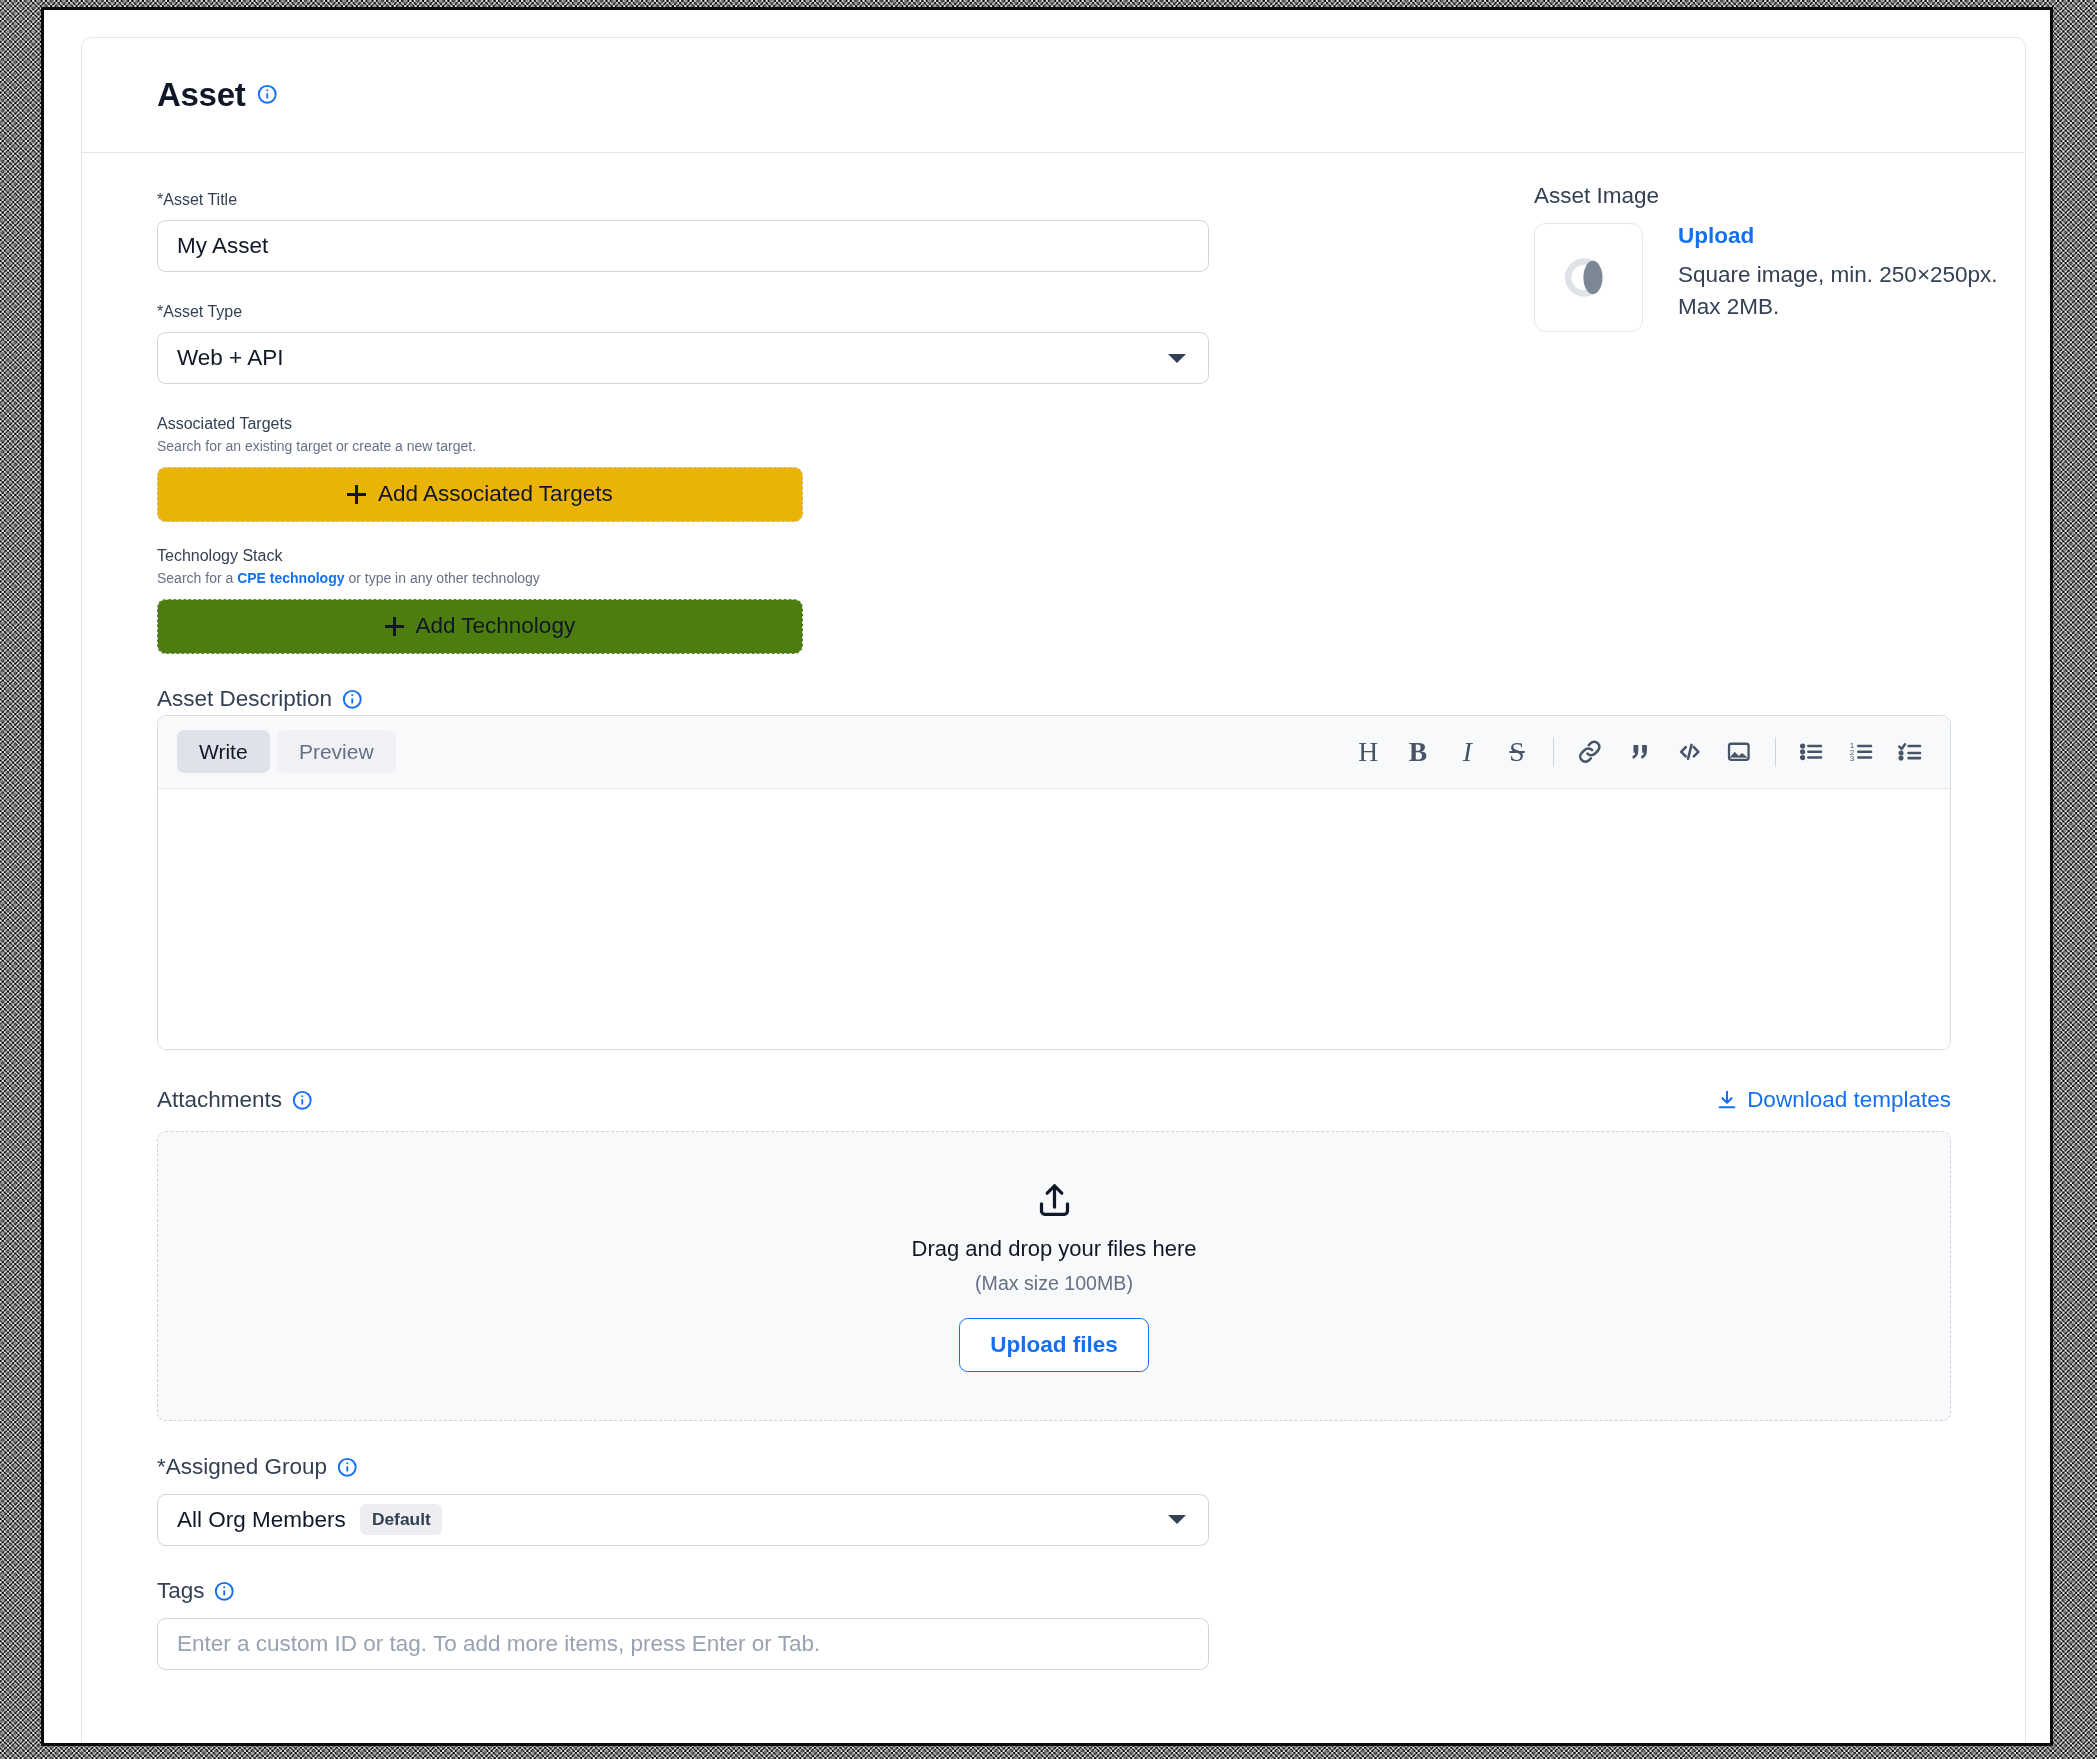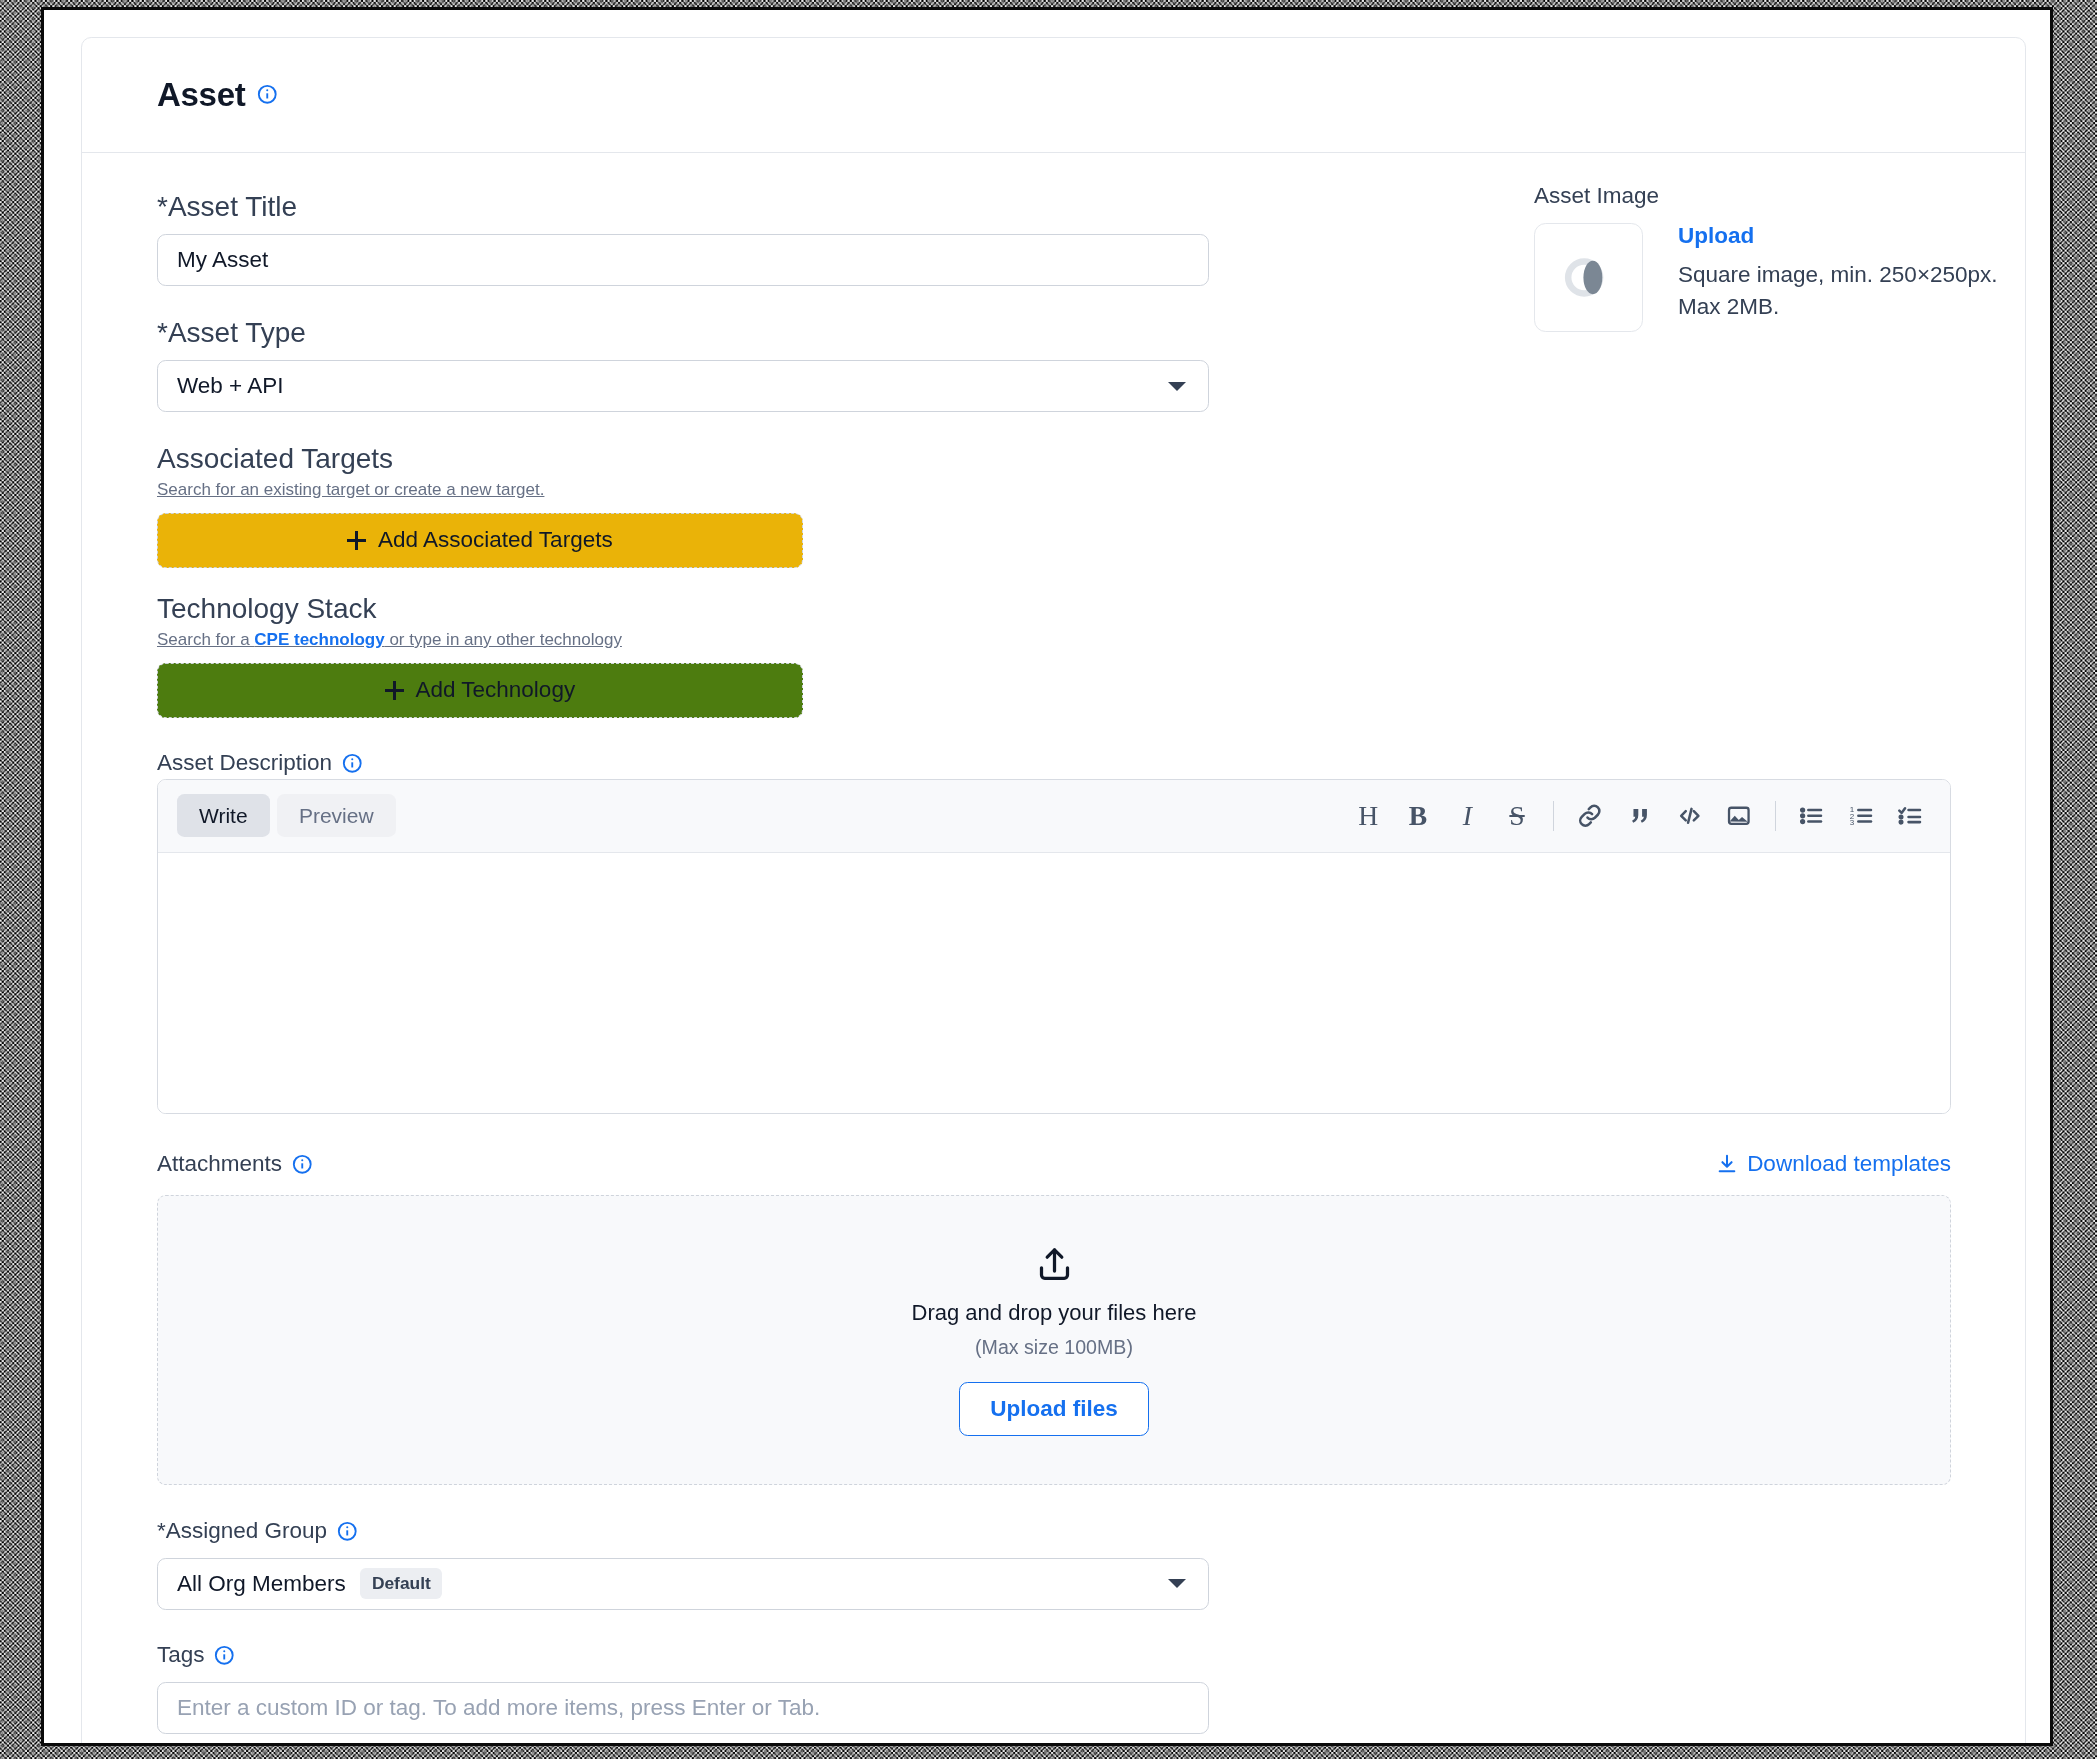--- a/index.html
+++ b/index.html
@@ -88,27 +88,26 @@
   .left-col { width: 1052px; }
 
   .label {
     font-size: 22.5px;
     color: #344054;
     line-height: 1.35;
     display: flex;
     align-items: center;
     gap: 8.7px;
   }
-  .label-plain { font-size: 28px; color: #344054; }
+  .label-plain { font-size: 16px; color: #344054; }
 
   .sublabel {
-    font-size: 17px;
+    font-size: 14px;
     color: #667085;
     margin-top: 5.1px;
-    text-decoration: underline;
   }
   .sublabel a { color: #1570ef; text-decoration: none; font-weight: 600; }
 
   .field {
     margin-top: 11.6px;
     width: 1052px;
     height: 52px;
     border: 1.5px solid #cfd4dc;
     border-radius: 8.7px;
     display: flex;

